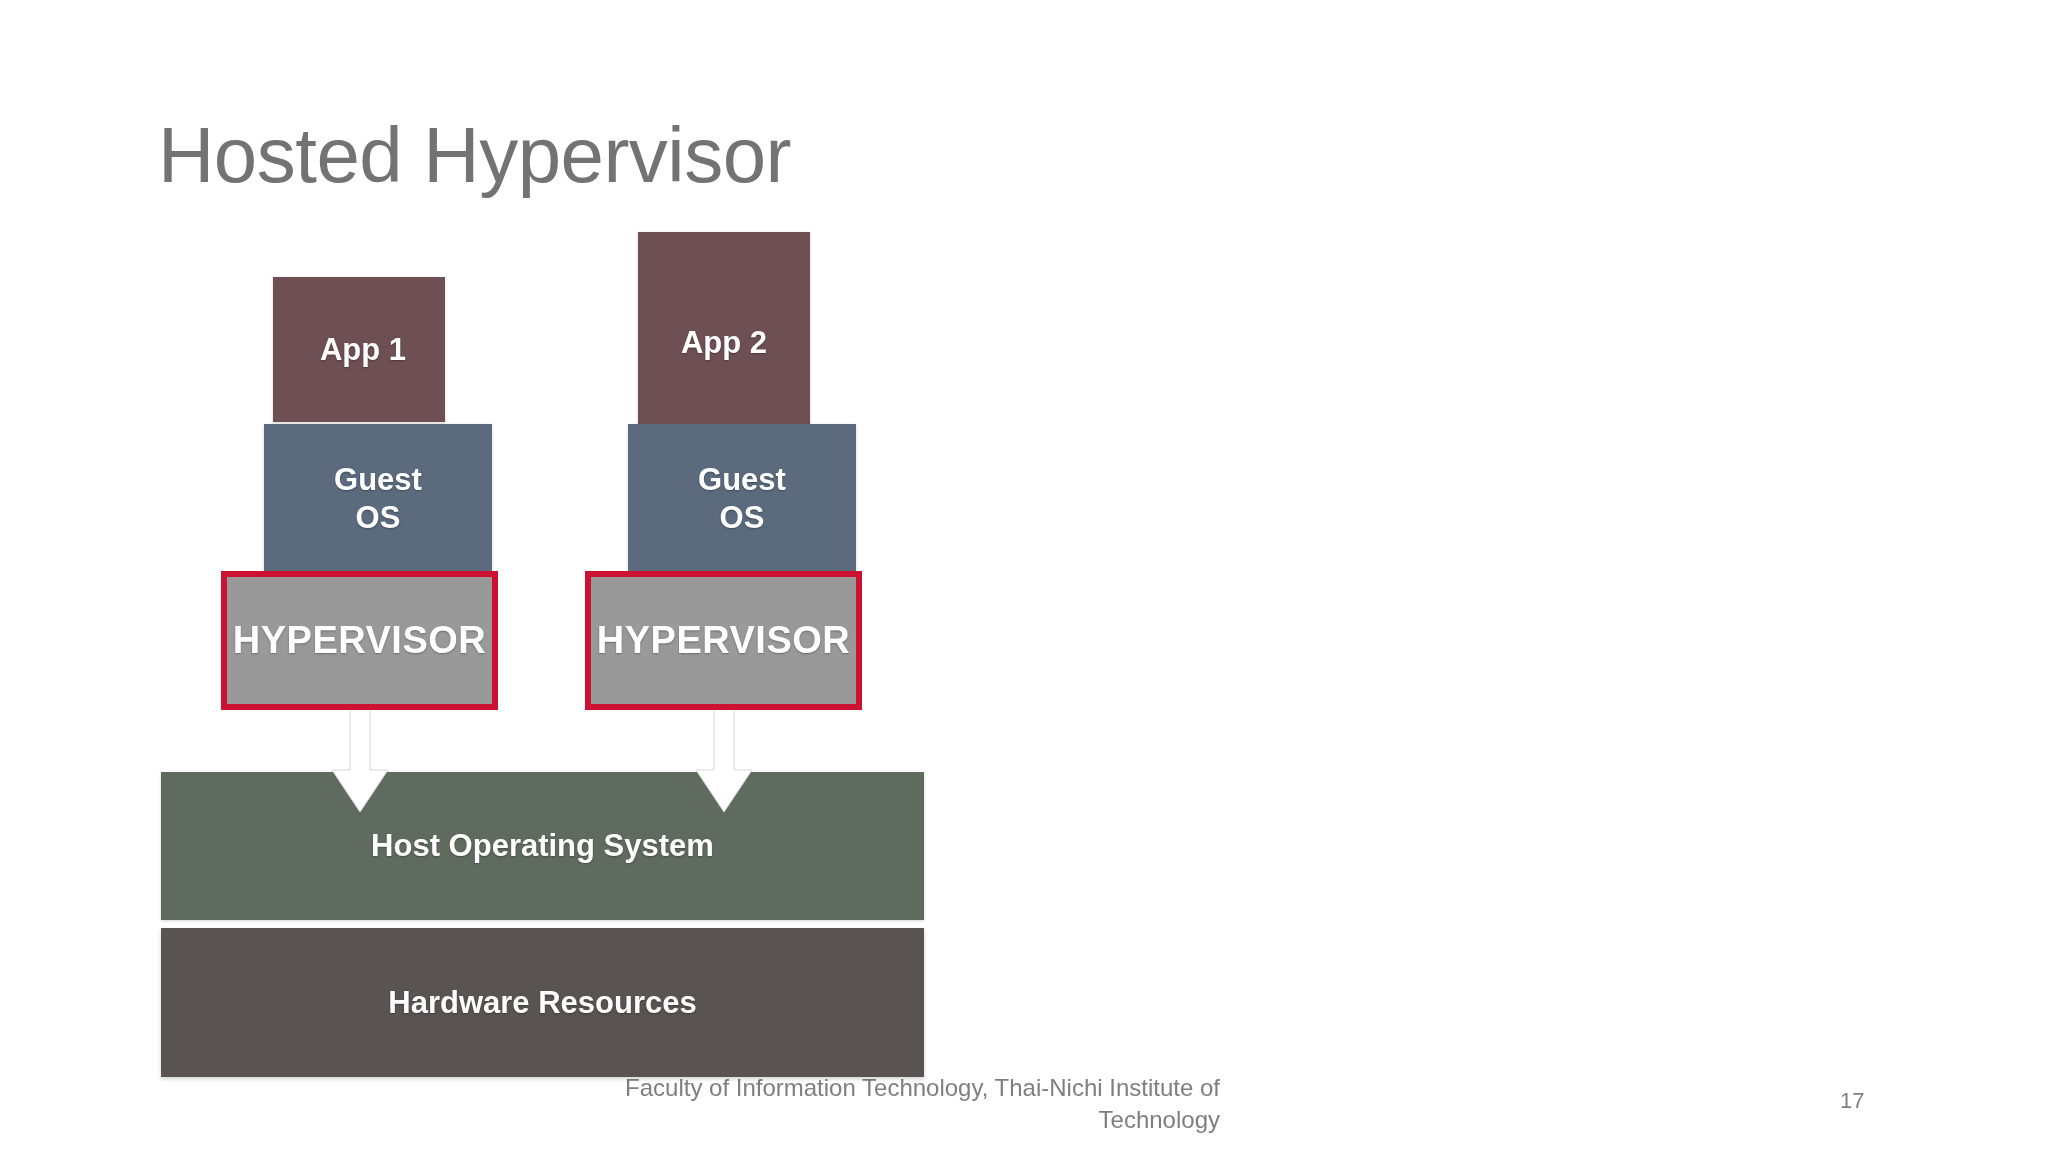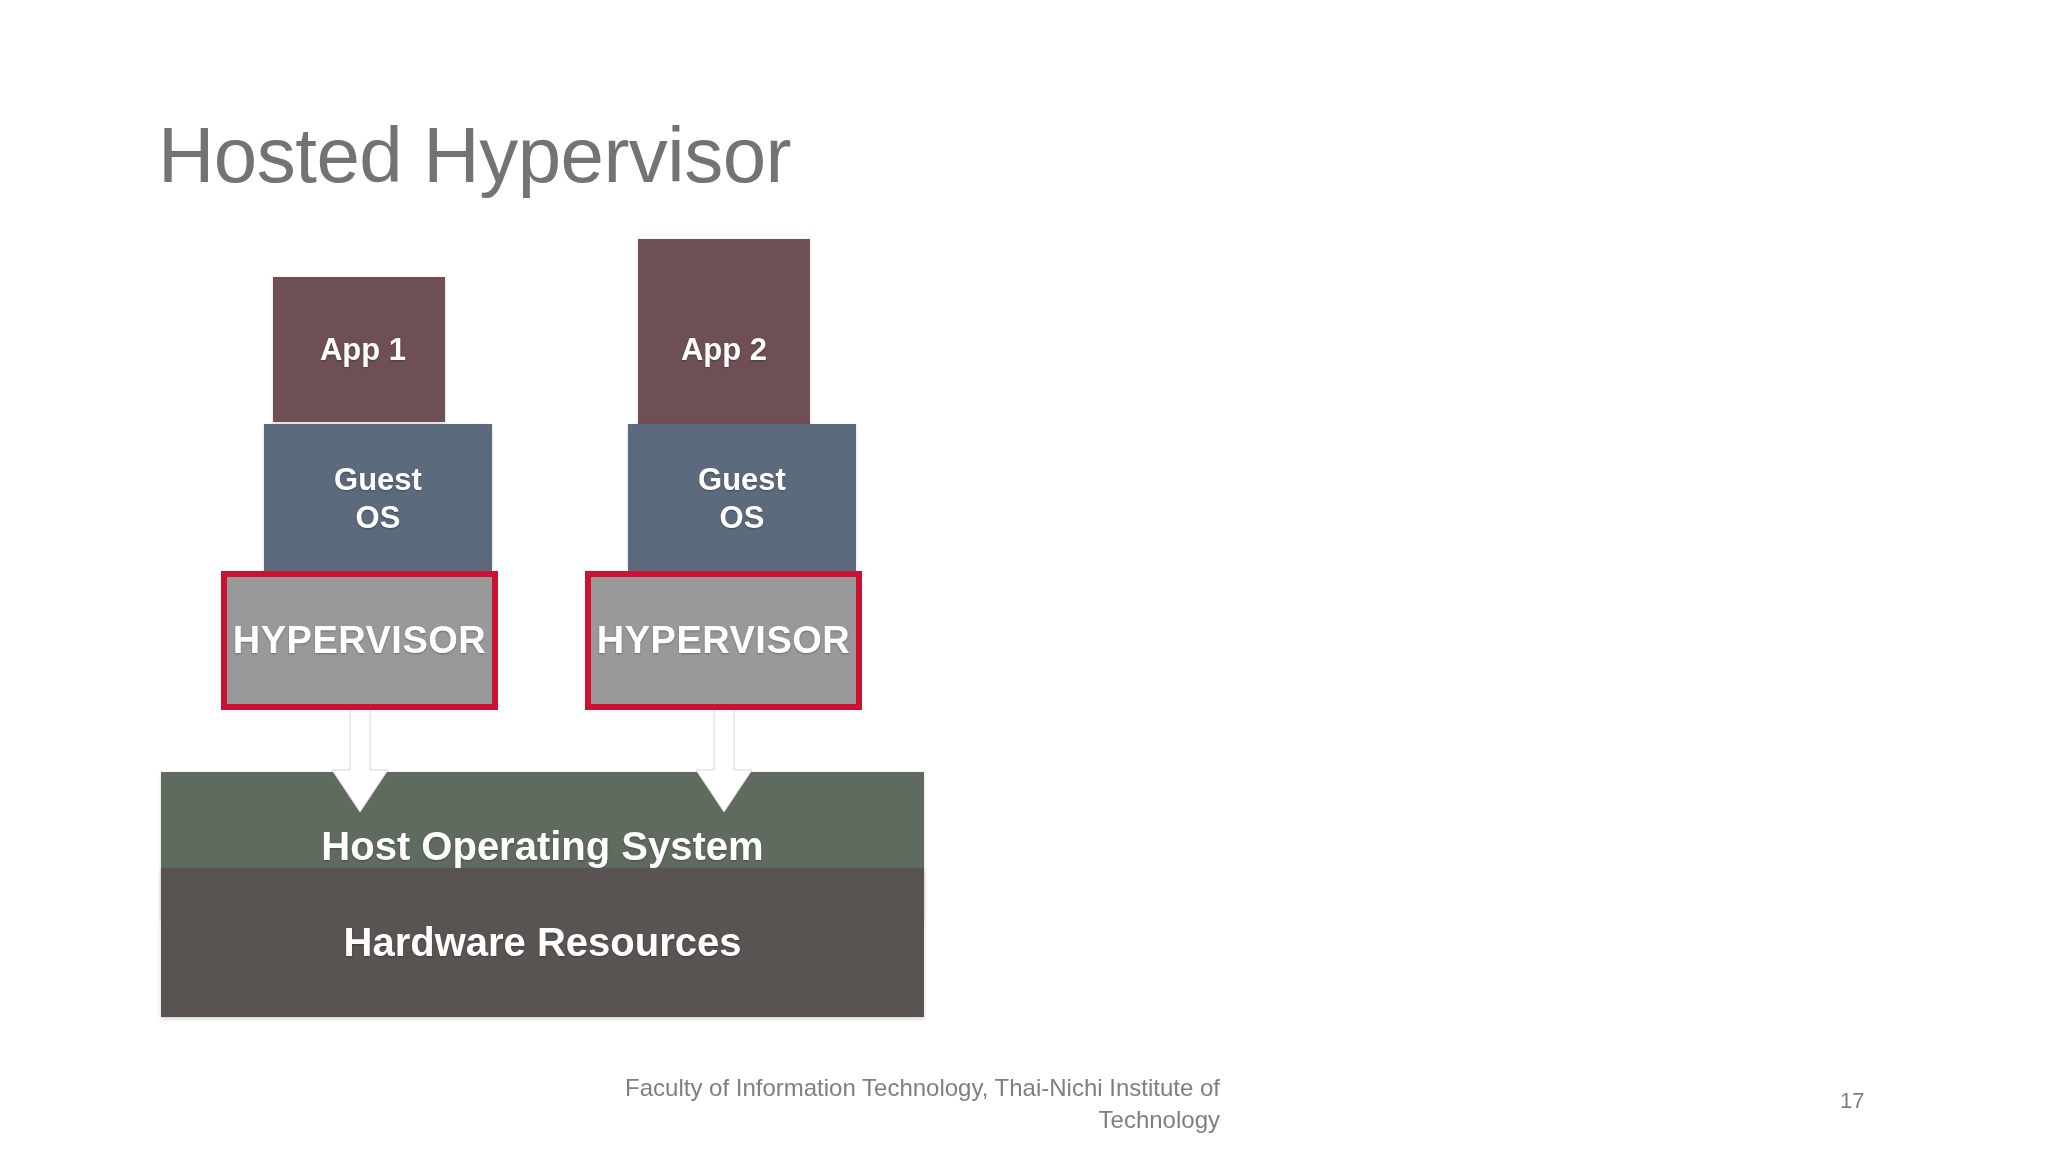--- a/index.html
+++ b/index.html
@@ -71,21 +71,20 @@
     top: 277px;
     width: 172px;
     height: 145px;
     padding-left: 8px;
   }
   #app-2 {
     left: 638px;
     top: 232px;
     width: 172px;
     height: 222px;
-    margin-top: 7px;
   }
 
   
   .guest-box {
     background: #5b6b7d;
     font-size: 31px;
     line-height: 38px;
     z-index: 4;
     box-shadow: 0 1px 3px rgba(0,0,0,0.18);
     margin-left: 17px;
@@ -136,35 +135,35 @@
 
   
   .band {
     position: absolute;
     box-sizing: border-box;
     display: flex;
     align-items: center;
     justify-content: center;
     color: #ffffff;
     font-weight: bold;
-    font-size: 40px;
+    font-size: 31px;
     z-index: 1;
     text-shadow: 0 1px 2px rgba(0,0,0,0.30);
   }
   #host-os-band {
     left: 161px;
     top: 772px;
     width: 763px;
     height: 148px;
     background: #606b5f;
     box-shadow: 0 1px 3px rgba(0,0,0,0.18);
   }
   #hardware-band {
     left: 161px;
-    top: 868px;
+    top: 928px;
     width: 763px;
     height: 149px;
     background: #595452;
     box-shadow: 0 2px 4px rgba(0,0,0,0.18);
   }
 
   
   #footer-text {
     position: absolute;
     left: 624px;

